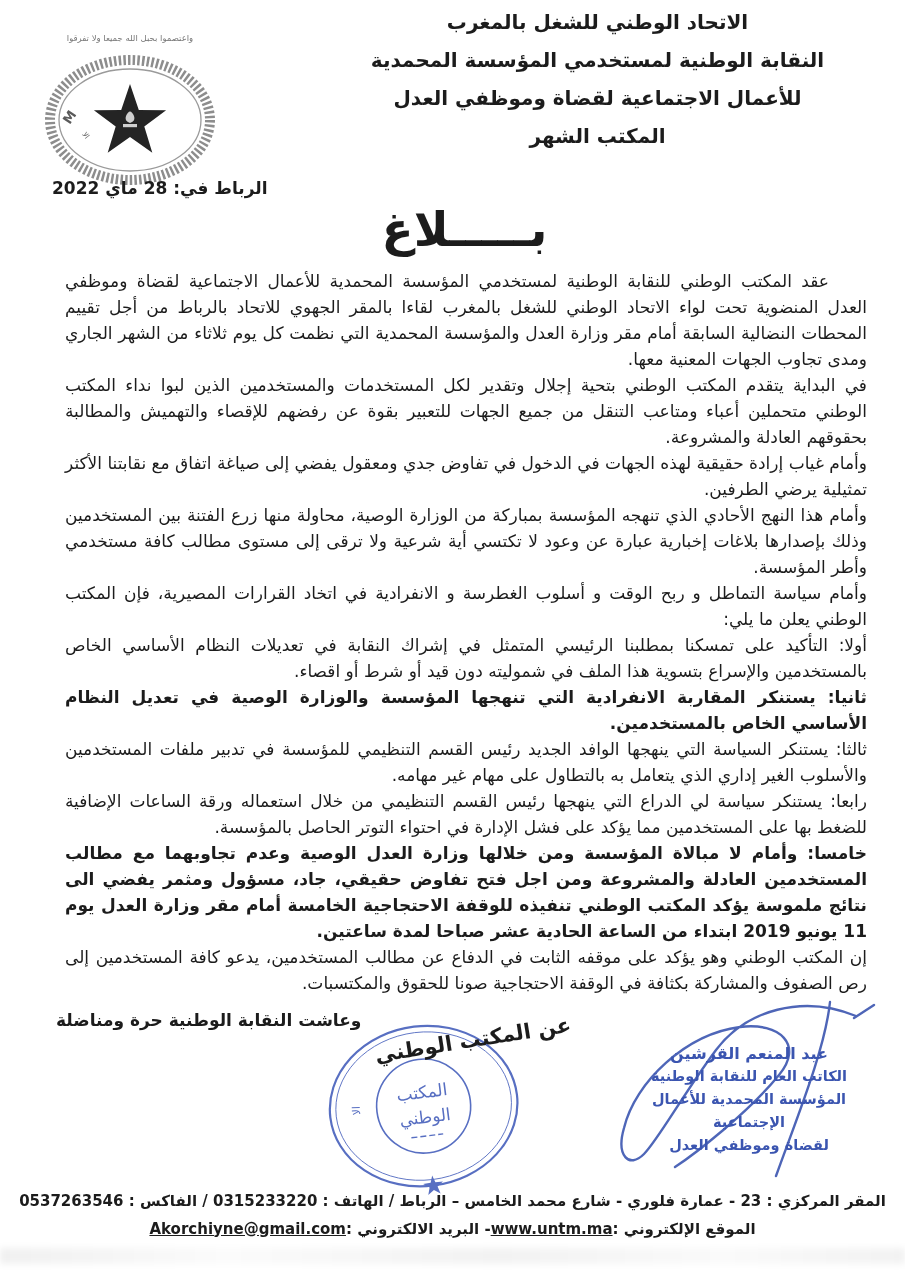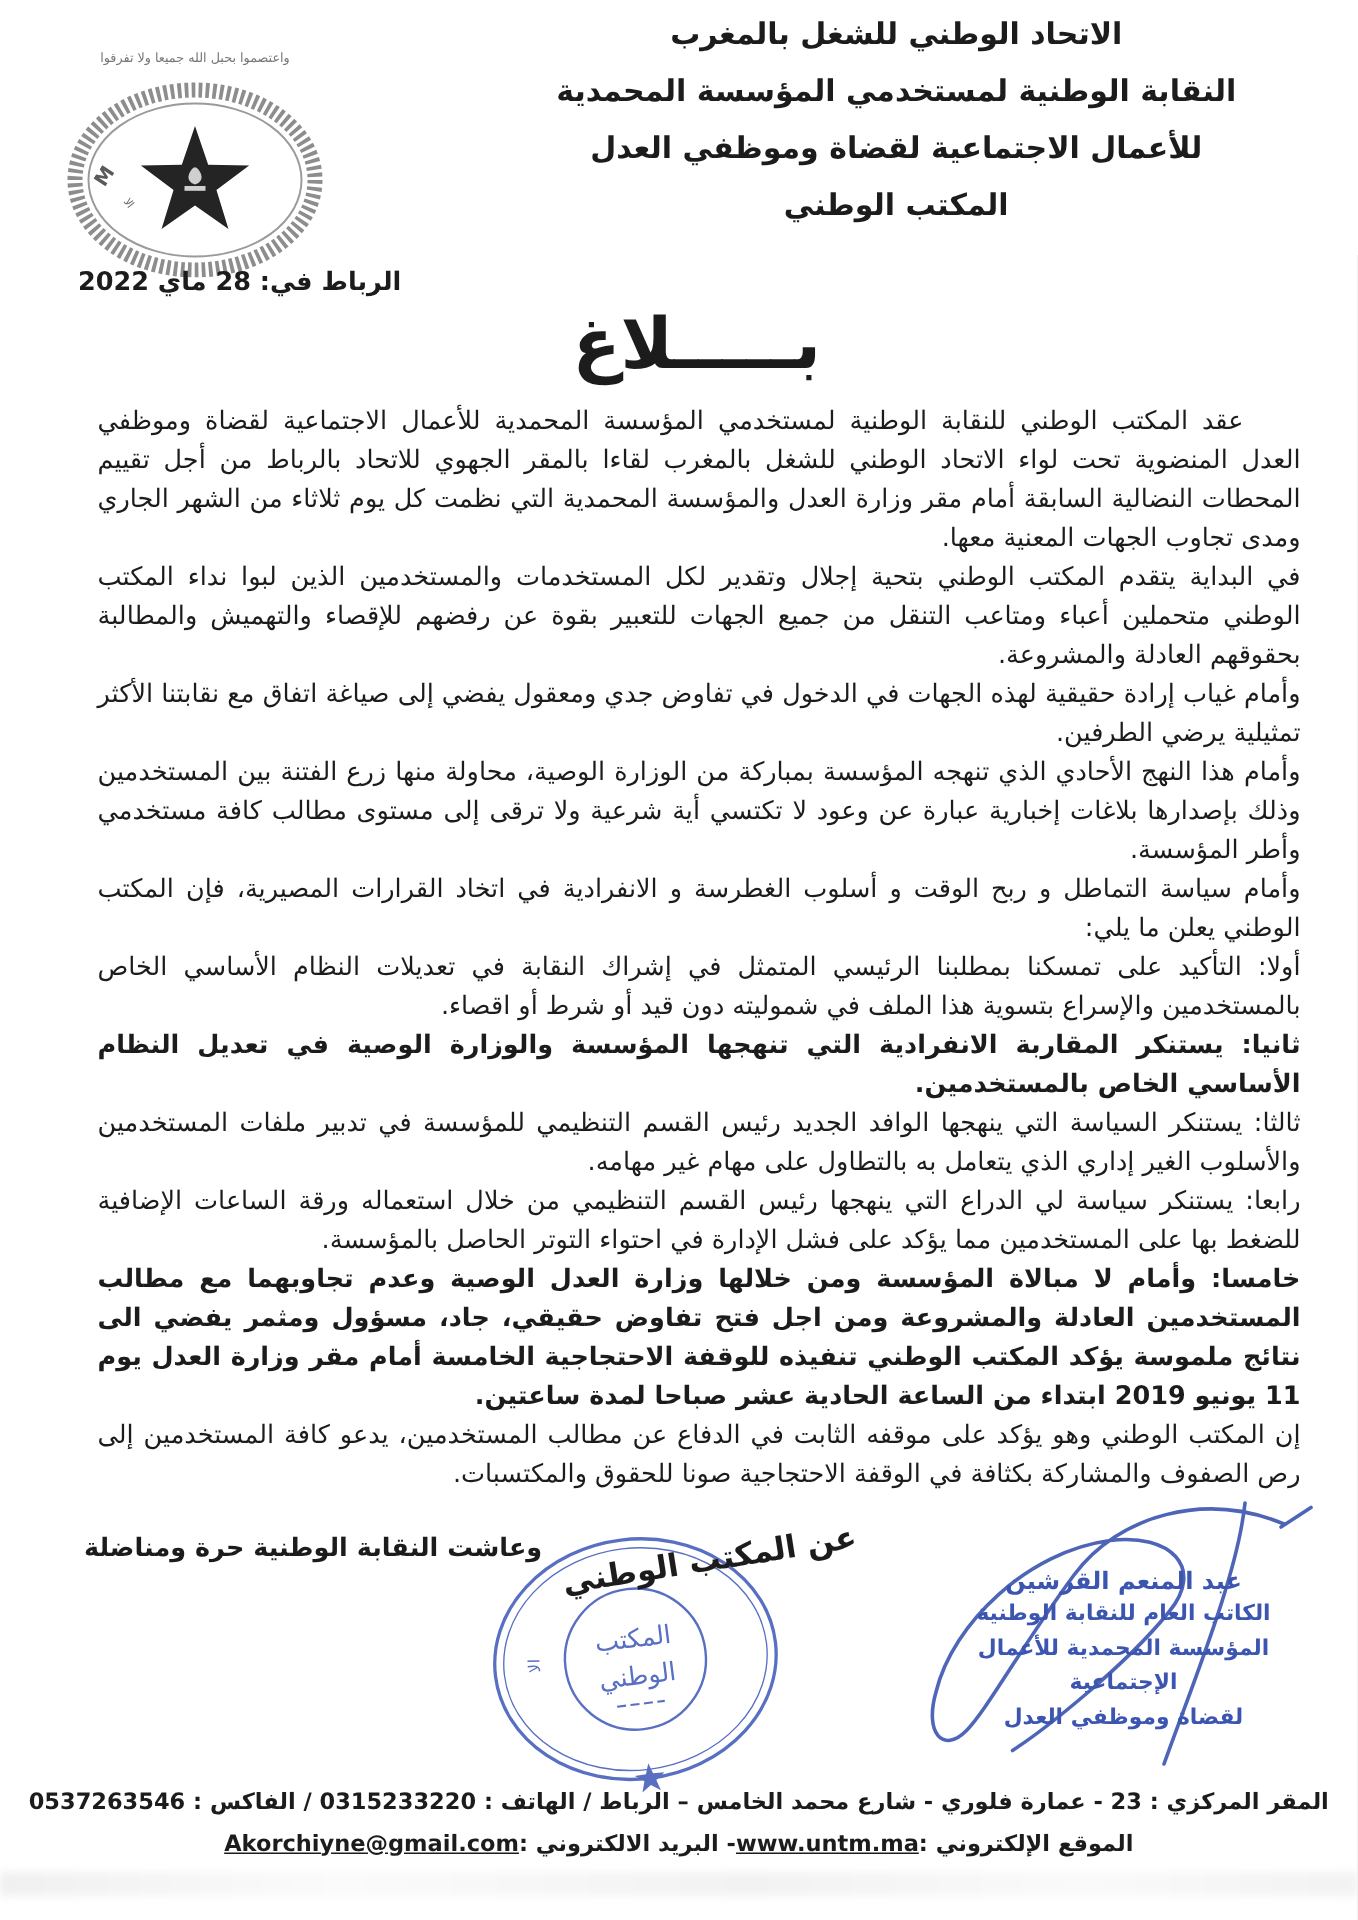--- a/index.html
+++ b/index.html
@@ -27,21 +27,21 @@
   .body-text{
     position:absolute; top:268px; right:38px; left:65px;
     font-size:17px; line-height:26px; text-align:justify;
   }
   .body-text p{margin:0;}
   .body-text p.indent{text-indent:38px;}
   .body-text p.bold{font-weight:bold;}
   
   .closing-line{
     position:absolute; top:1010px; left:56px;
-    font-weight:bold; font-size:17px;margin-top:12px;
+    font-weight:bold; font-size:17px;
   }
   .sig-heading{
     position:absolute; top:1028px; left:368px; width:210px;
     font-weight:bold; font-size:21px; text-align:center;
     transform:rotate(-9deg);
   }
   .stamp{
     position:absolute; top:1020px; left:322px; width:205px; height:178px;
     transform:rotate(-7deg); opacity:.92;
   }
@@ -88,21 +88,21 @@
       <text font-size="7.5" fill="#6a6a6a">
         <textPath href="#arcL" startOffset="6%">الاتحاد الوطني للشغل بالمغرب</textPath>
       </text>
     </svg>
   </div>
 
   <div class="header-block">
     <div class="hl">الاتحاد الوطني للشغل بالمغرب</div>
     <div class="hl">النقابة الوطنية لمستخدمي المؤسسة المحمدية</div>
     <div class="hl">للأعمال الاجتماعية لقضاة وموظفي العدل</div>
-    <div class="hl">المكتب الوطني</div>
+    <div class="hl">المكتب الشهر</div>
   </div>
 
   <div class="date-line">الرباط في: 28 ماي 2022</div>
 
   <h1 class="doc-title">بـــــلاغ</h1>
 
   <div class="body-text">
     <p class="indent">عقد المكتب الوطني للنقابة الوطنية لمستخدمي المؤسسة المحمدية للأعمال الاجتماعية لقضاة وموظفي العدل المنضوية تحت لواء الاتحاد الوطني للشغل بالمغرب لقاءا بالمقر الجهوي للاتحاد بالرباط من أجل تقييم المحطات النضالية السابقة أمام مقر وزارة العدل والمؤسسة المحمدية التي نظمت كل يوم ثلاثاء من الشهر الجاري ومدى تجاوب الجهات المعنية معها.</p>
     <p>في البداية يتقدم المكتب الوطني بتحية إجلال وتقدير لكل المستخدمات والمستخدمين الذين لبوا نداء المكتب الوطني متحملين أعباء ومتاعب التنقل من جميع الجهات للتعبير بقوة عن رفضهم للإقصاء والتهميش والمطالبة بحقوقهم العادلة والمشروعة.</p>
     <p>وأمام غياب إرادة حقيقية لهذه الجهات في الدخول في تفاوض جدي ومعقول يفضي إلى صياغة اتفاق مع نقابتنا الأكثر تمثيلية يرضي الطرفين.</p>

